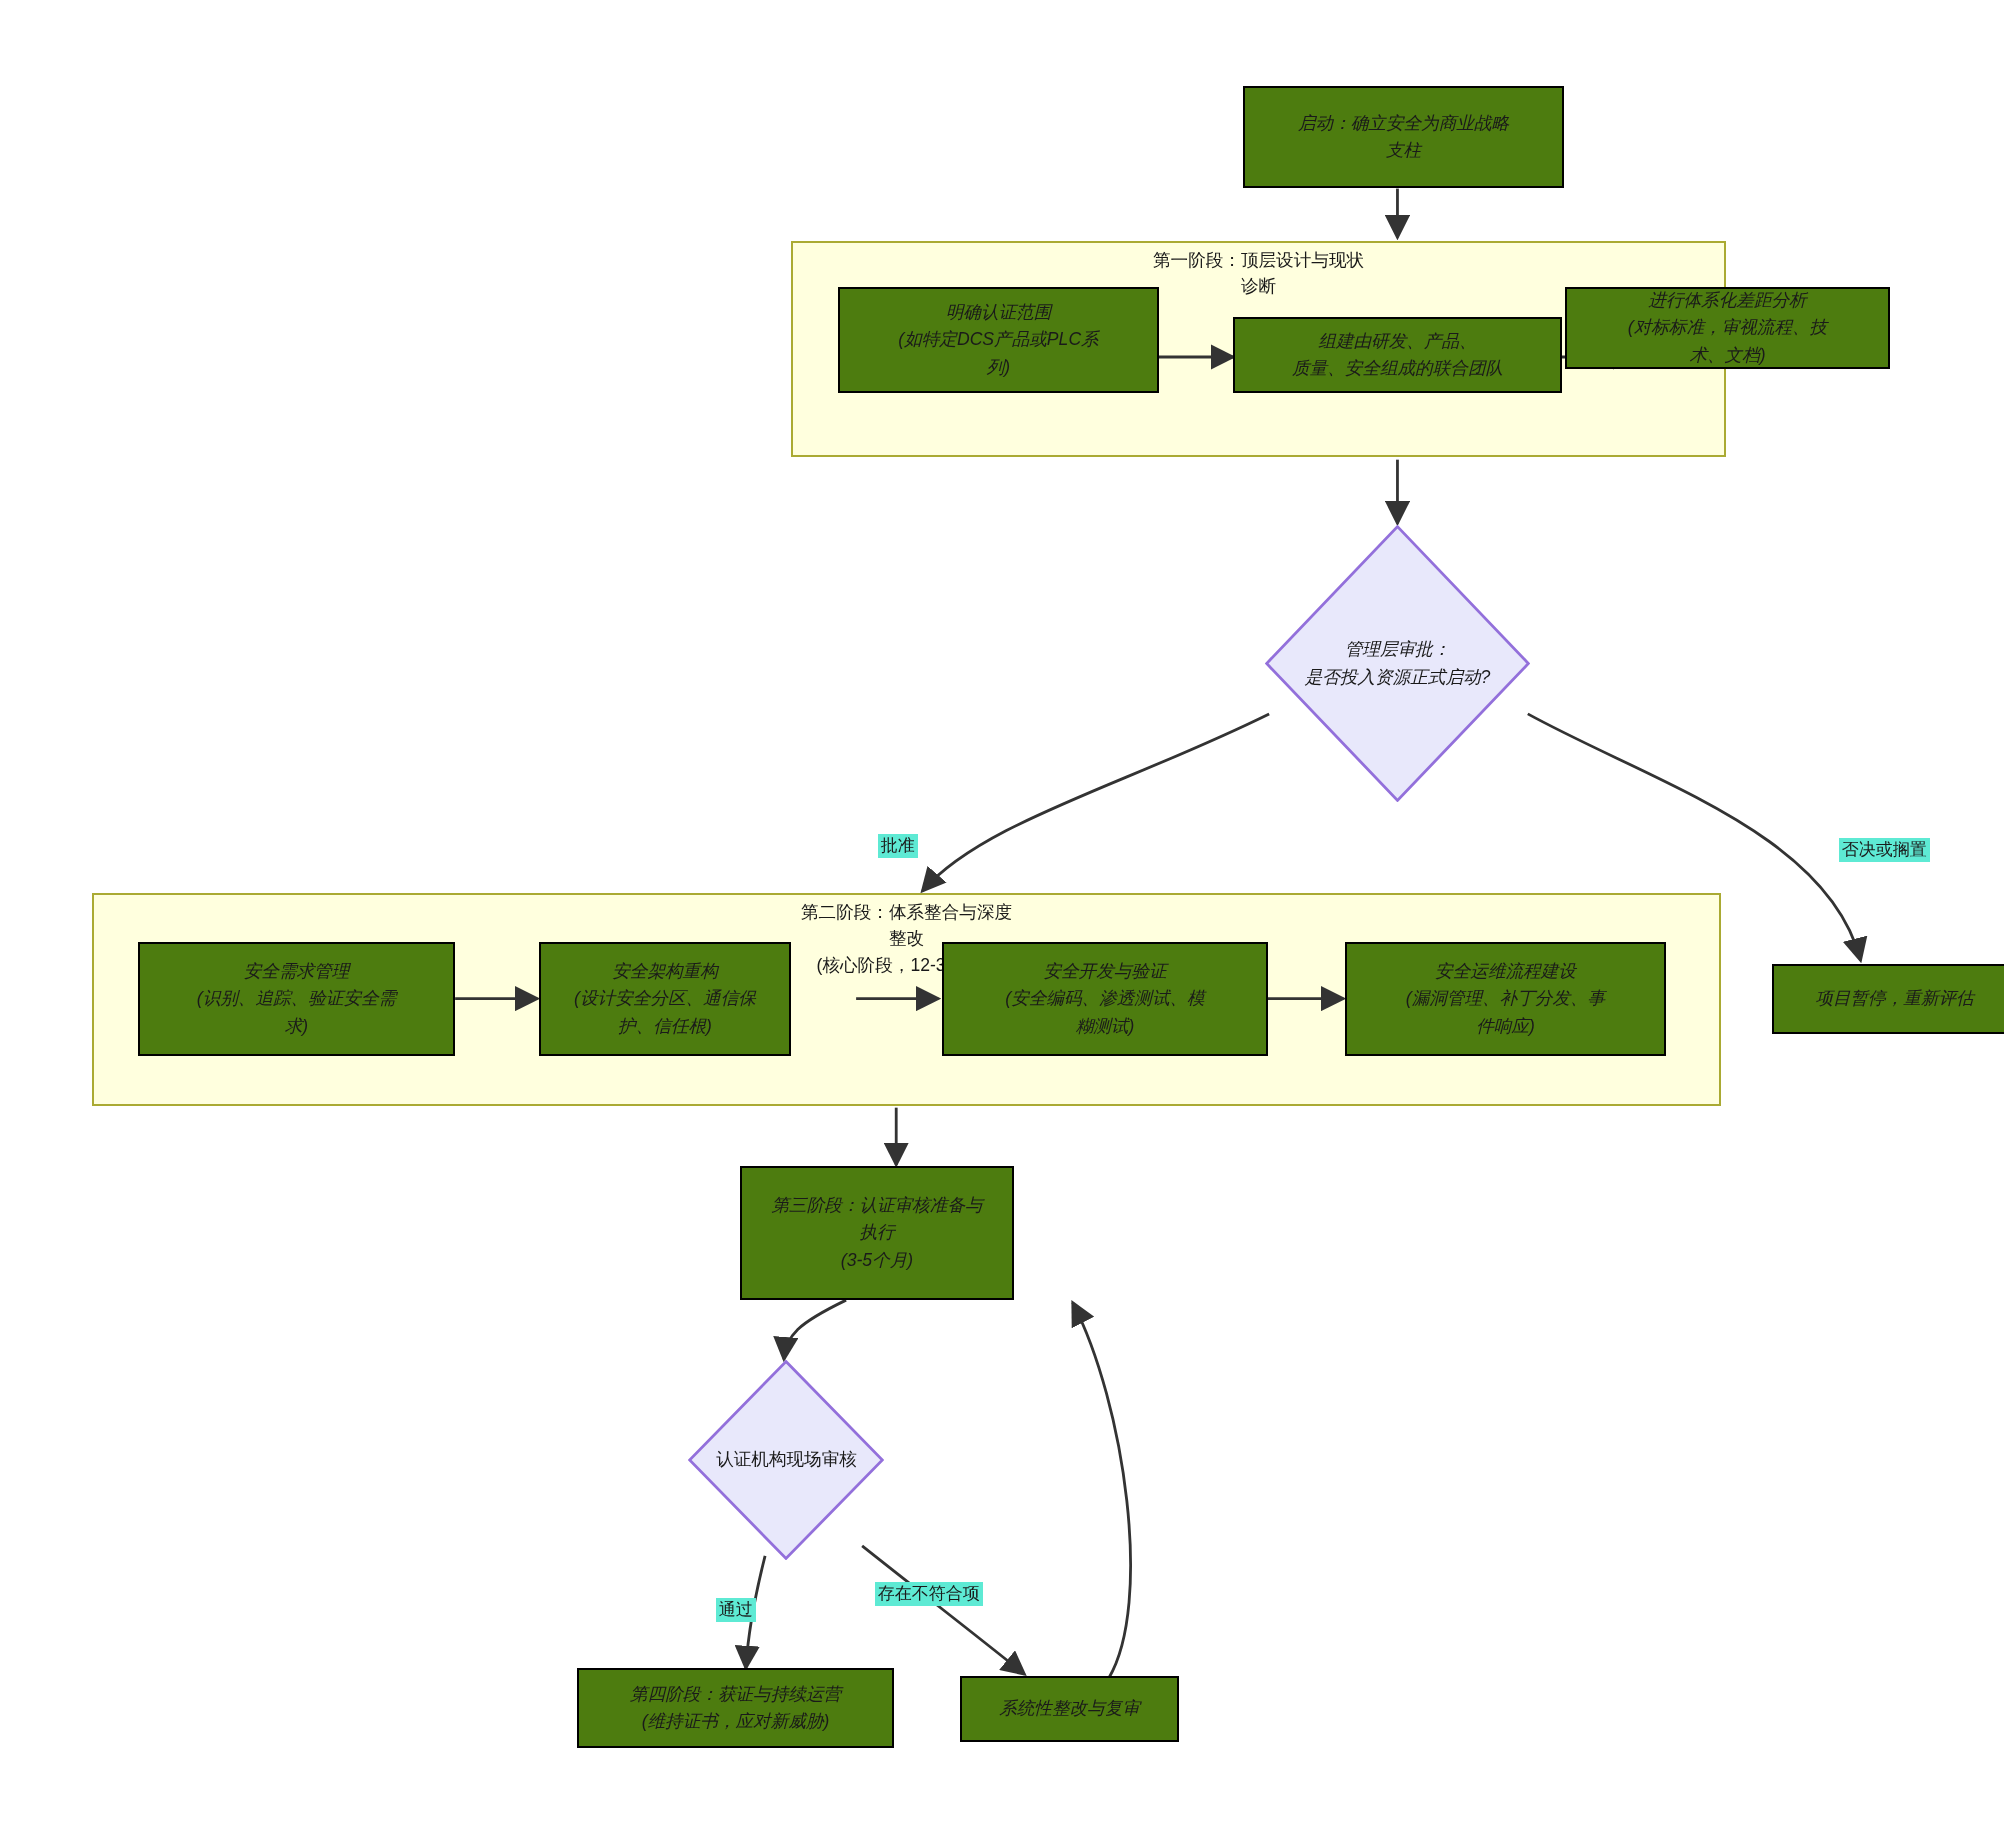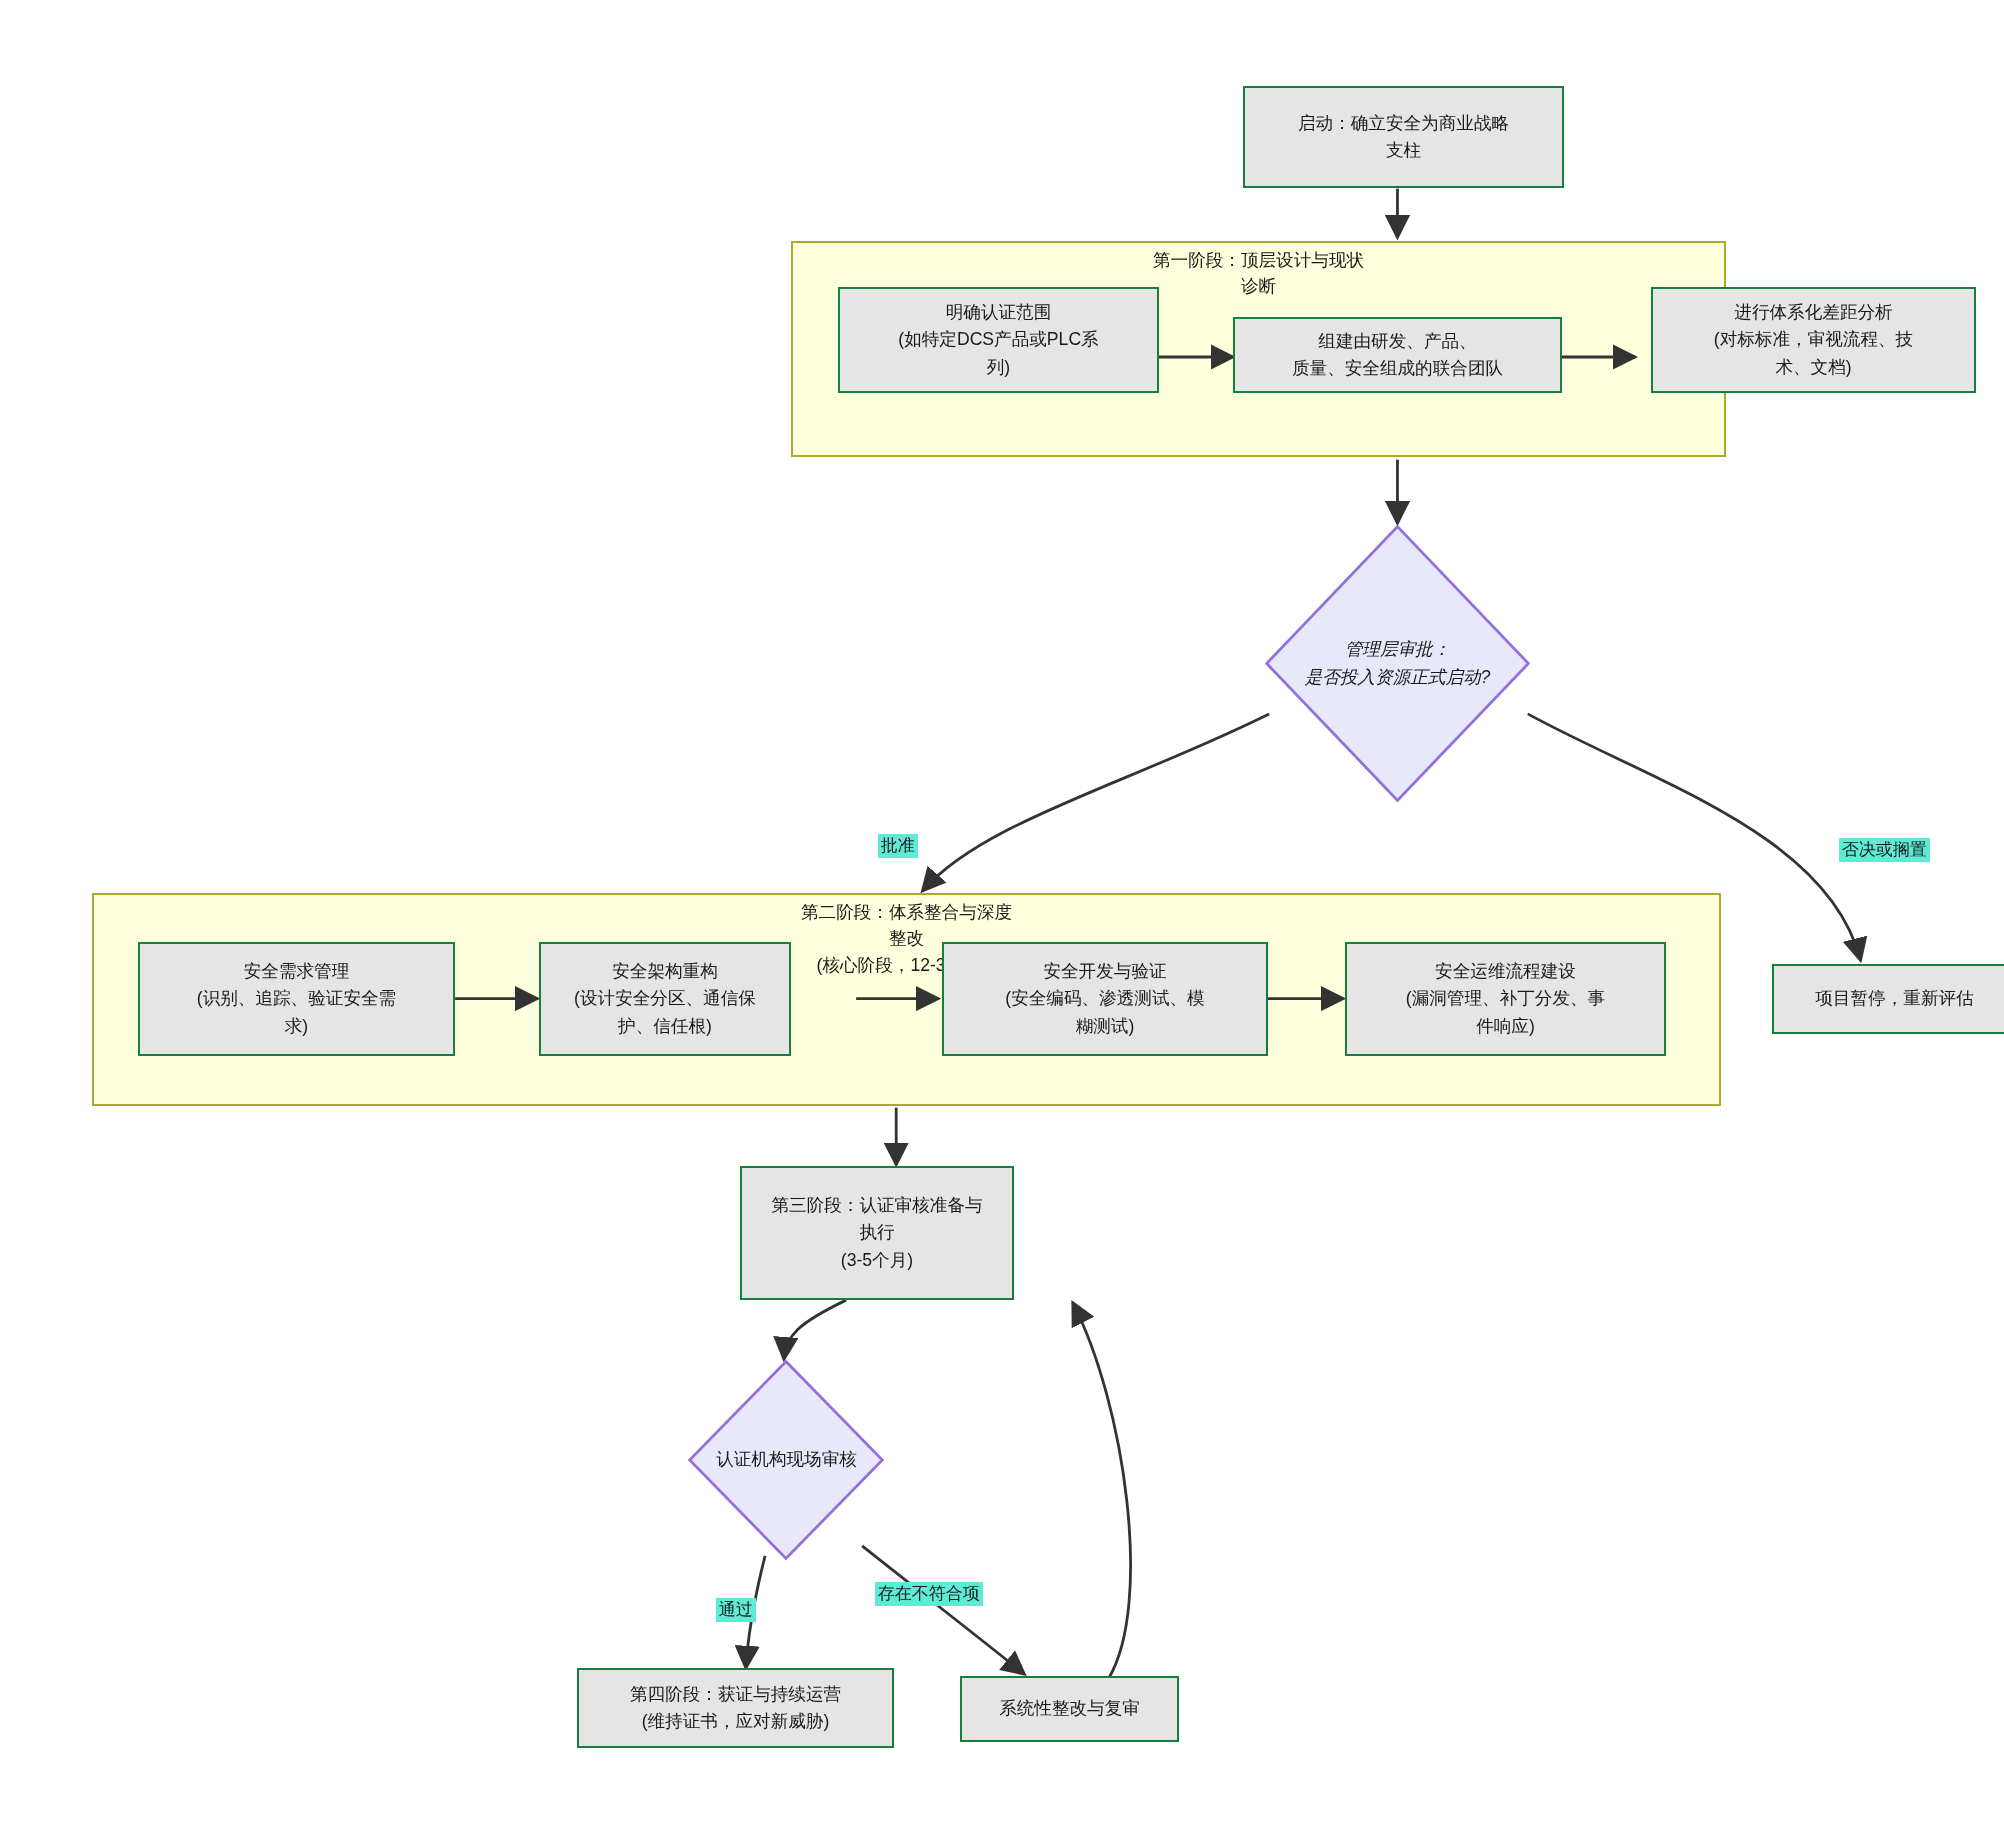--- a/index.html
+++ b/index.html
@@ -1,23 +1,23 @@
 <!DOCTYPE html>
 <html style="font-size:6.4px"><head>
 <meta charset="utf-8">
 <style>
   html,body{margin:0;padding:0;background:#ffffff;}
   body{font-family:"Liberation Sans","DejaVu Sans",sans-serif;}
   #canvas{position:relative;width:2104px;height:1842px;background:#ffffff;overflow:hidden;}
   svg.edges{position:absolute;left:0;top:0;width:2104px;height:1842px;pointer-events:none;}
   .subgraph{position:absolute;background:#ffffde;border:2.4px solid #aaaa33;box-sizing:border-box;}
   .subgraph-title{position:absolute;left:0;right:0;text-align:center;color:#1a1a1a;font-size:17.6px;line-height:1.5;white-space:pre-line;}
-  .node{position:absolute;background:#e5e5e5;border:2px solid #15803d;box-sizing:border-box;
+  .node{position:absolute;background:#4d7c0f;border:2px solid #000000;box-sizing:border-box;
         display:flex;align-items:center;justify-content:center;text-align:center;
-        color:#1a1a1a;font-size:17.6px;line-height:1.55;white-space:pre-line;padding:4px 7.2px;}
+        color:#1a1a1a;font-size:17.6px;line-height:1.55;white-space:pre-line;padding:4px 7.2px;font-style:italic;}
   .diamond-wrap{position:absolute;}
   .diamond-shape{position:absolute;left:0;top:0;width:100%;height:100%;}
   .diamond-label{position:absolute;left:0;top:0;width:100%;height:100%;
         display:flex;align-items:center;justify-content:center;text-align:center;
         color:#1a1a1a;font-size:17.6px;line-height:1.55;white-space:pre-line;}
   .edge-label{position:absolute;background:#5eead4;color:#1a1a1a;font-size:17px;
         line-height:1.2;padding:1.6px 2.8px;white-space:nowrap;}
   .occluded{z-index:1;}
   .node,.diamond-wrap{z-index:3;}
   .subgraph{z-index:0;}
@@ -79,21 +79,21 @@
   <div class="node" style="left:1243px;top:86px;width:321px;height:102px;">启动：确立安全为商业战略
 支柱</div>
 
   <div class="node" style="left:838px;top:287px;width:321px;height:106px;">明确认证范围
 (如特定DCS产品或PLC系
 列)</div>
 
   <div class="node" style="left:1233px;top:317px;width:329px;height:76px;">组建由研发、产品、
 质量、安全组成的联合团队</div>
 
-  <div class="node" style="left:1651px;top:287px;width:325px;height:106px;">进行体系化差距分析
+  <div class="node" style="left:1565px;top:287px;width:325px;height:82px;">进行体系化差距分析
 (对标标准，审视流程、技
 术、文档)</div>
 
   <div class="diamond-wrap" style="left:1265px;top:525px;width:265px;height:277px;font-style:italic;">
     <svg class="diamond-shape" viewBox="0 0 660 690" preserveAspectRatio="none">
       <polygon points="330,4 656,345 330,686 4,345" fill="#e8e8fb" stroke="#9370db" stroke-width="7"></polygon>
     </svg>
     <div class="diamond-label">管理层审批：
 是否投入资源正式启动?</div>
   </div>

